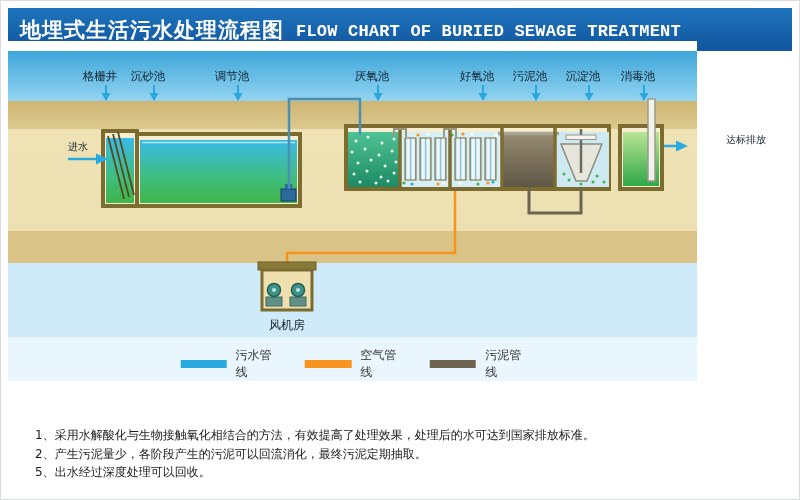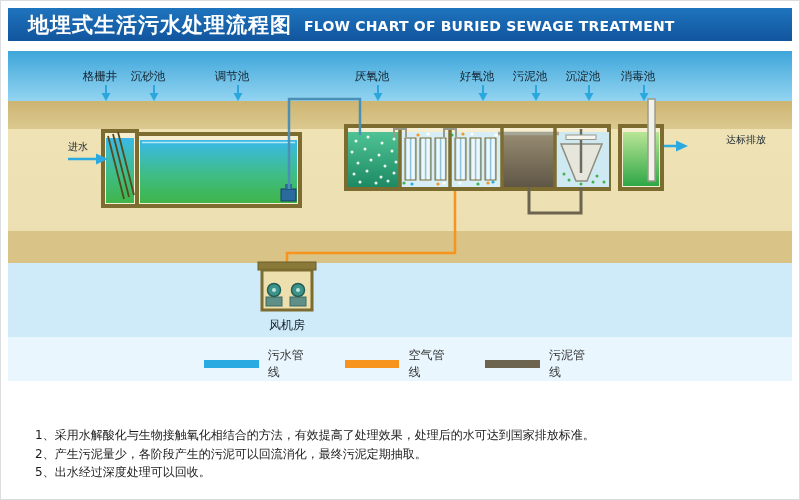--- a/index.html
+++ b/index.html
@@ -4,27 +4,27 @@
 <style>
   * { margin:0; padding:0; box-sizing:border-box; }
   body {
     width:800px; height:500px; overflow:hidden;
     font-family:"DejaVu Sans","Liberation Sans",sans-serif;
     background:#ffffff;
   }
   .page { position:relative; width:800px; height:500px; background:#fff;
           box-shadow:inset 0 0 0 1px #d9dde0; overflow:hidden; }
 
-  .header { position:absolute; left:8px; top:8px; width:784px; height:33px;
+  .header { position:absolute; left:8px; top:8px; width:784px; height:43px;
             background:linear-gradient(#1e74bd,#11559e);
-            display:flex; align-items:center; gap:12px; padding:0 20px; color:#fff; }
+            display:flex; align-items:center; gap:12px; padding:0 12px; color:#fff; }
   .header .zh { font-size:21px; font-weight:bold; letter-spacing:1px; white-space:nowrap; }
-  .header .en { font-size:14px; font-weight:bold; letter-spacing:.2px; white-space:nowrap; padding-top:3px; }
-
-  .diagram { position:absolute; left:8px; top:41px; width:784px; height:340px;
+  .header .en { font-size:17px; font-weight:bold; letter-spacing:.2px; white-space:nowrap; padding-top:3px;font-family:Liberation Mono, monospace; }
+
+  .diagram { position:absolute; left:8px; top:41px; width:689px; height:340px;
     background:linear-gradient(to bottom,
       #ffffff 0px, #ffffff 10px,
       #3ea6da 10px, #93d4f1 60px,
       #cdb572 60px, #dcc98f 88px,
       #efe2b4 88px, #ece0b2 190px,
       #d9c386 190px, #d9c386 222px,
       #cfeaf8 222px, #cfeaf8 296px,
       #e9f6fd 296px, #e9f6fd 340px);
   }
   .scene { position:absolute; left:0; top:0; }

